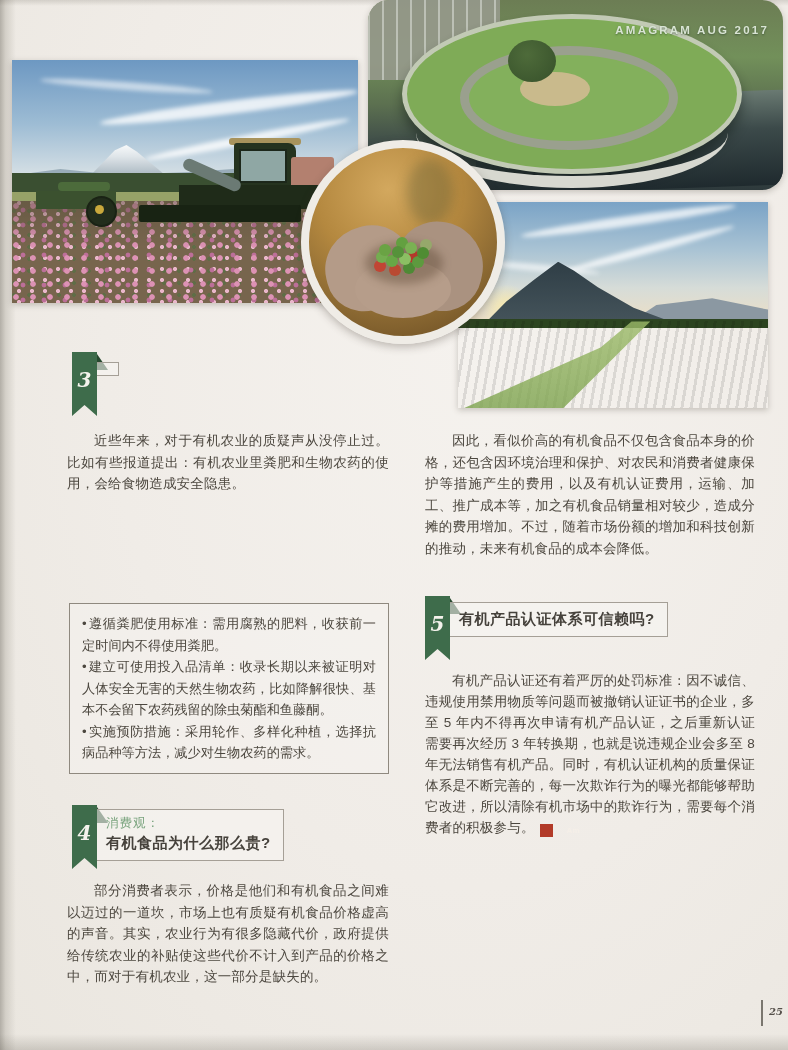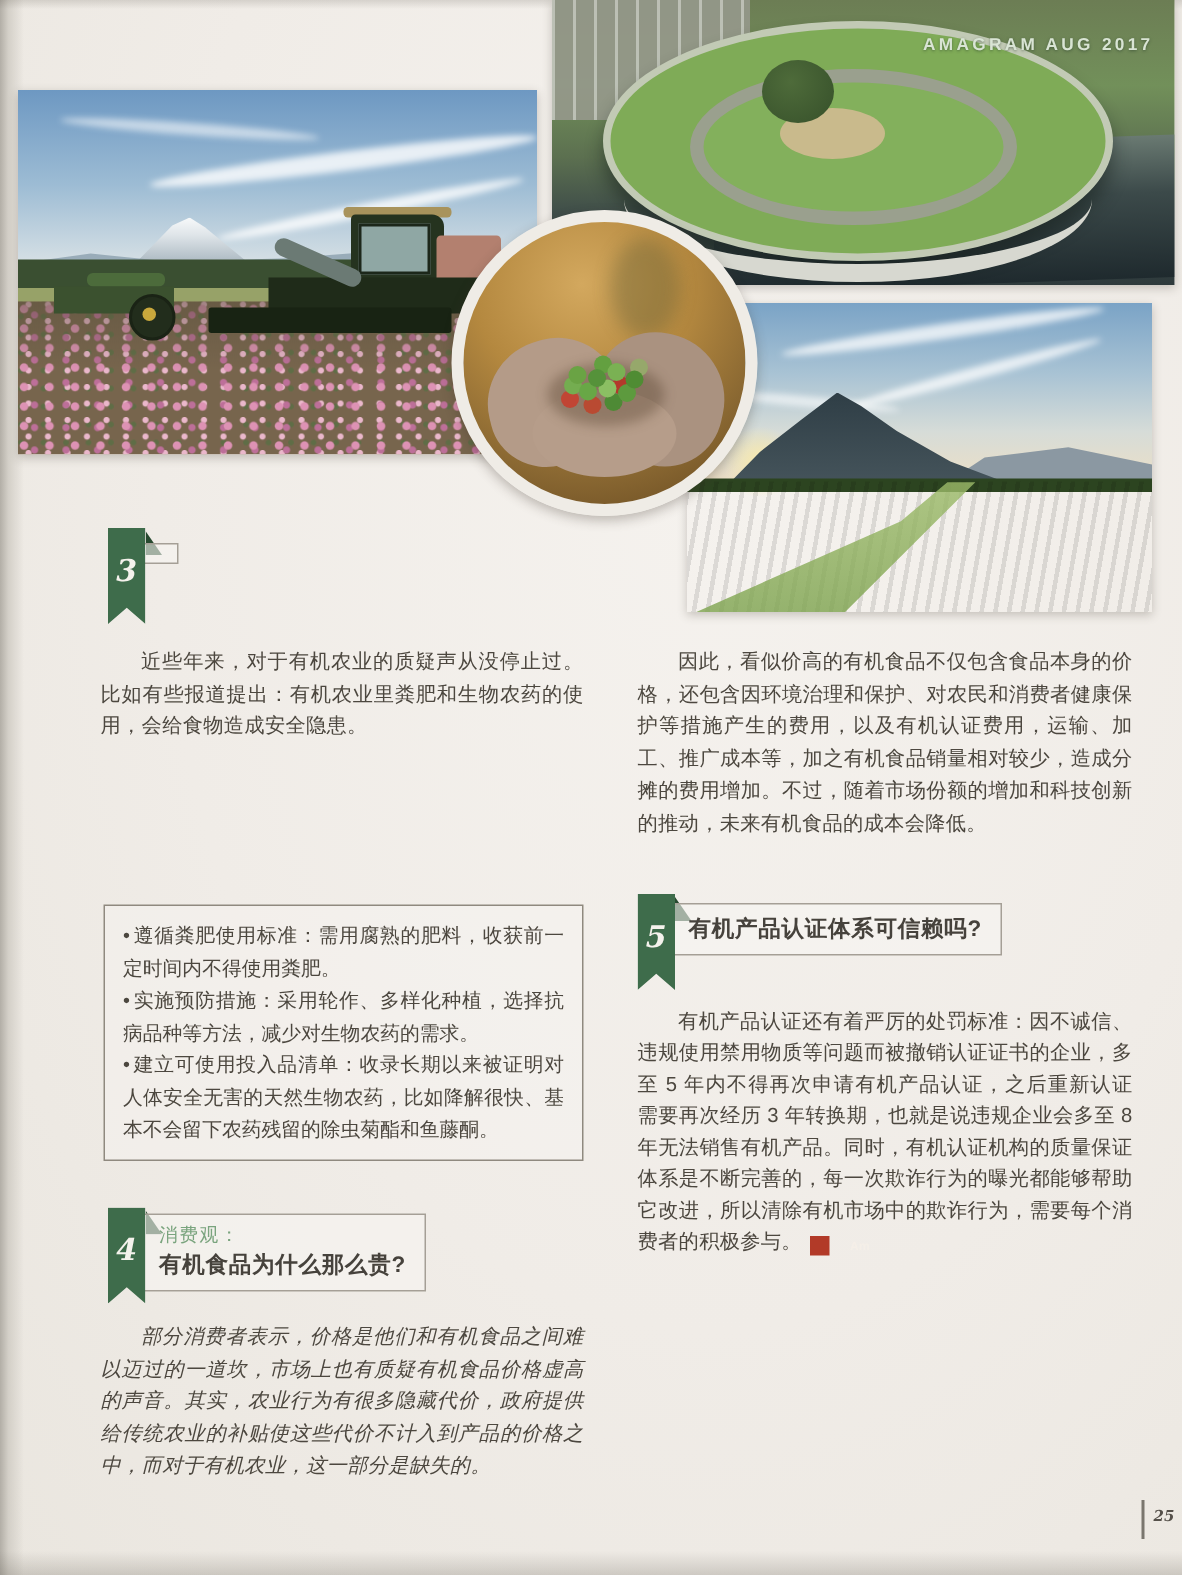--- a/index.html
+++ b/index.html
@@ -47,21 +47,21 @@
   .hv-header{left:0;top:62px;width:162px;height:17px;background:#182313;border-radius:2px;}
   .hv-chute{left:42px;top:26px;width:62px;height:12px;background:#6b7a74;transform:rotate(24deg);border-radius:6px;}
   .tp-tractor2{left:16px;top:50%;width:100px;height:42px;}
   .t2-canopy{left:30px;top:0;width:52px;height:9px;background:#4c6b3b;border-radius:4px;}
   .t2-body{left:8px;top:9px;width:80px;height:18px;background:#3b512f;}
   .t2-wheel{left:58px;top:14px;width:27px;height:27px;background:#222d1c;border-radius:50%;border:2px solid #1a2315;}
   .t2-hub{left:67px;top:23px;width:9px;height:9px;background:#c9a83c;border-radius:50%;}
 
   
   .p-building{left:368px;top:0;width:415px;height:190px;
-      background:linear-gradient(180deg,#6c7d54 0%,#72905a 30%,#5c7050 55%,#3f4d49 75%,#2e3a3c 100%);}
+      background:linear-gradient(180deg,#6c7d54 0%,#72905a 30%,#5c7050 55%,#3f4d49 75%,#2e3a3c 100%);border-radius:21px;}
   .bp-pond{left:26%;bottom:0;right:0;height:50%;
       background:linear-gradient(180deg,#6a7a72 0%,#3c4a4a 40%,#1f2a2e 100%);transform:skewY(-2deg);}
   .bp-parking{left:0;top:0;width:132px;height:80px;background:#96998c;
       background-image:repeating-linear-gradient(90deg,rgba(255,255,255,.45) 0 2px,rgba(0,0,0,0) 2px 14px);opacity:.9;}
   .bp-ring{left:34px;top:14px;width:330px;height:150px;border-radius:50%;background:#7fab57;
       border:5px solid #c2cab5;box-shadow:0 9px 12px rgba(15,25,20,.45);}
   .bp-ring-path{left:92px;top:46px;width:200px;height:86px;border:9px solid #9aa08e;border-radius:50%;background:#83b05c;}
   .bp-center{left:152px;top:72px;width:70px;height:34px;background:#c9ba8c;border-radius:50%;}
   .bp-tree{left:140px;top:40px;width:48px;height:42px;border-radius:50%;
       background:radial-gradient(circle at 40% 35%,#4e6b3a,#36502a);}
@@ -203,34 +203,34 @@
   </div>
   <div class="title-box" style="left:93px;top:362px;">
   </div>
 
   <div class="col" style="left:67px;top:430px;width:322px;">
     <div class="para">近些年来，对于有机农业的质疑声从没停止过。比如有些报道提出：有机农业里粪肥和生物农药的使用，会给食物造成安全隐患。</div>
   </div>
 
   <div class="rules-box">
     <div class="rule-item"><span class="dot">•</span><span>遵循粪肥使用标准：需用腐熟的肥料，收获前一定时间内不得使用粪肥。</span></div>
+    <div class="rule-item"><span class="dot">•</span><span>建立可使用投入品清单：收录长期以来被证明对人体安全无害的天然生物农药，比如降解很快、基本不会留下农药残留的除虫菊酯和鱼藤酮。</span></div>
     <div class="rule-item"><span class="dot">•</span><span>实施预防措施：采用轮作、多样化种植，选择抗病品种等方法，减少对生物农药的需求。</span></div>
-    <div class="rule-item"><span class="dot">•</span><span>建立可使用投入品清单：收录长期以来被证明对人体安全无害的天然生物农药，比如降解很快、基本不会留下农药残留的除虫菊酯和鱼藤酮。</span></div>
   </div>
 
   <div class="ribbon-fold" style="left:97px;top:807px;"></div>
   <div class="ribbon" style="left:72px;top:805px;">
     <span>4</span>
   </div>
   <div class="title-box" style="left:93px;top:809px;">
     <div class="category">消费观：</div>
     <div class="box-title">有机食品为什么那么贵?</div>
   </div>
 
-  <div class="col" style="left:67px;top:880px;width:322px;font-style:italic;">
+  <div class="col" style="left:67px;top:880px;width:322px;">
     <div class="para">部分消费者表示，价格是他们和有机食品之间难以迈过的一道坎，市场上也有质疑有机食品价格虚高的声音。其实，农业行为有很多隐藏代价，政府提供给传统农业的补贴使这些代价不计入到产品的价格之中，而对于有机农业，这一部分是缺失的。</div>
   </div>
 
   <div class="col" style="left:425px;top:430px;width:330px;">
     <div class="para">因此，看似价高的有机食品不仅包含食品本身的价格，还包含因环境治理和保护、对农民和消费者健康保护等措施产生的费用，以及有机认证费用，运输、加工、推广成本等，加之有机食品销量相对较少，造成分摊的费用增加。不过，随着市场份额的增加和科技创新的推动，未来有机食品的成本会降低。</div>
   </div>
 
   <div class="ribbon-fold" style="left:450px;top:598px;"></div>
   <div class="ribbon" style="left:425px;top:596px;">
     <span>5</span>

